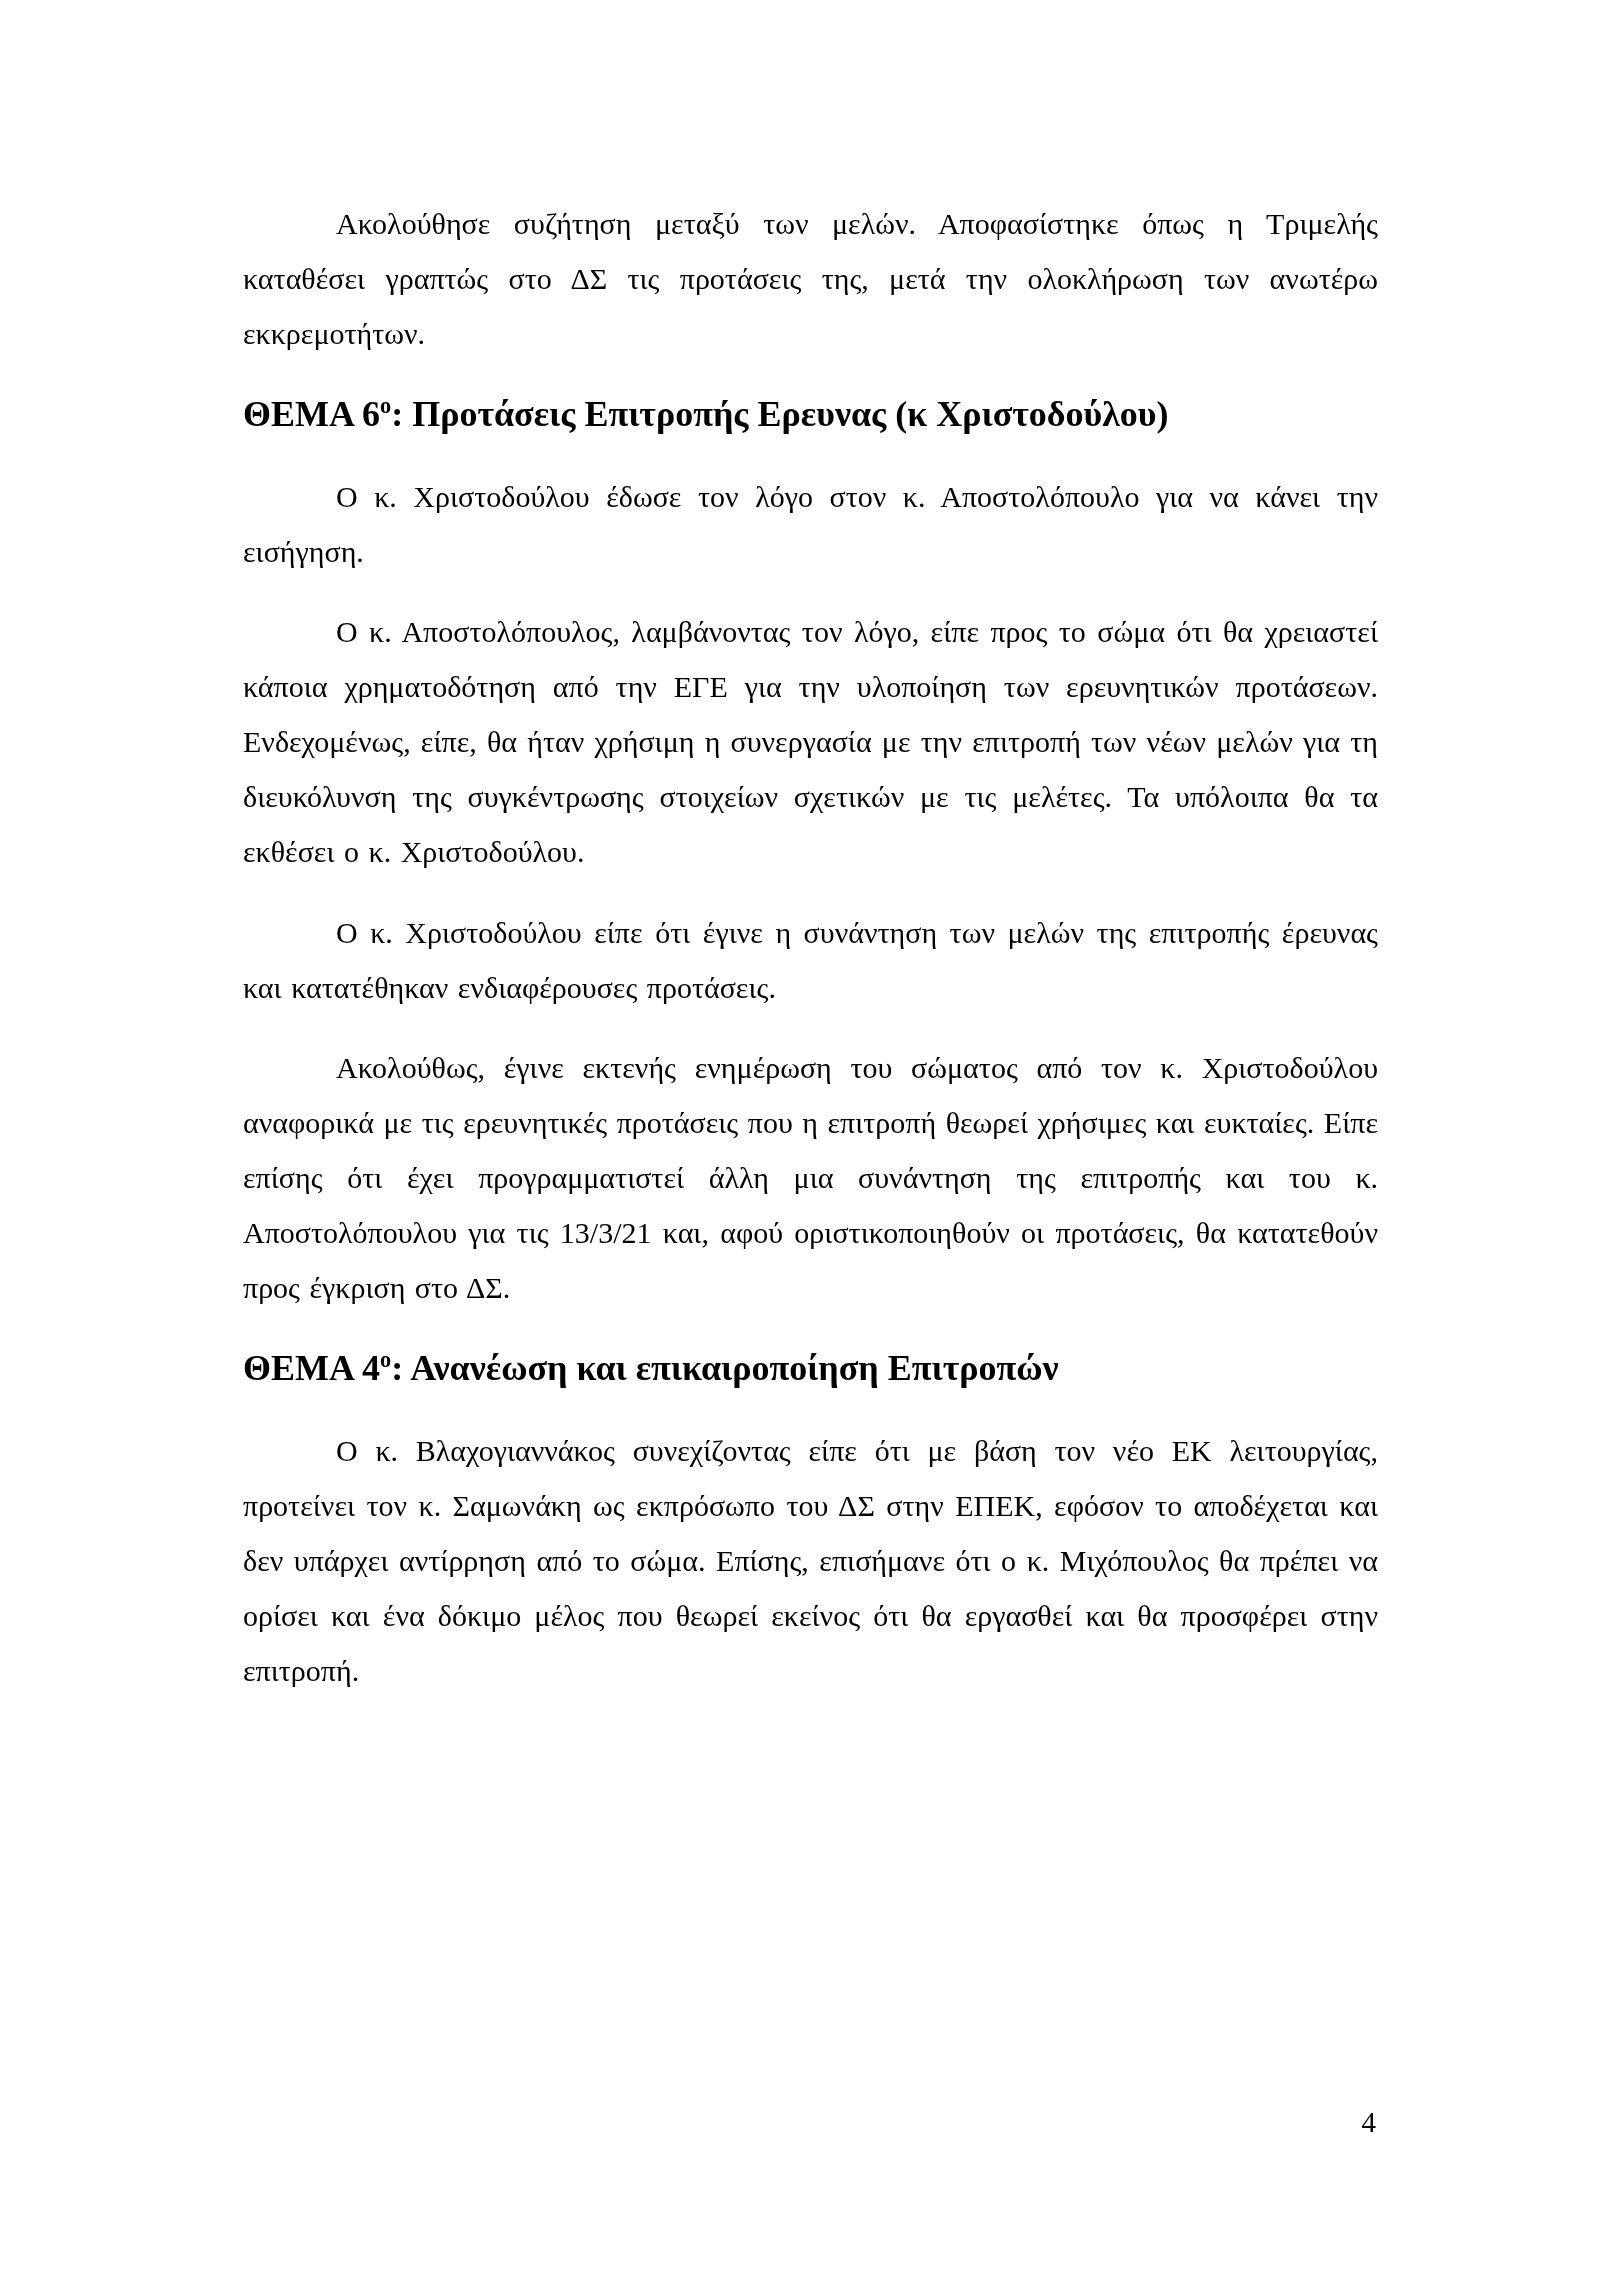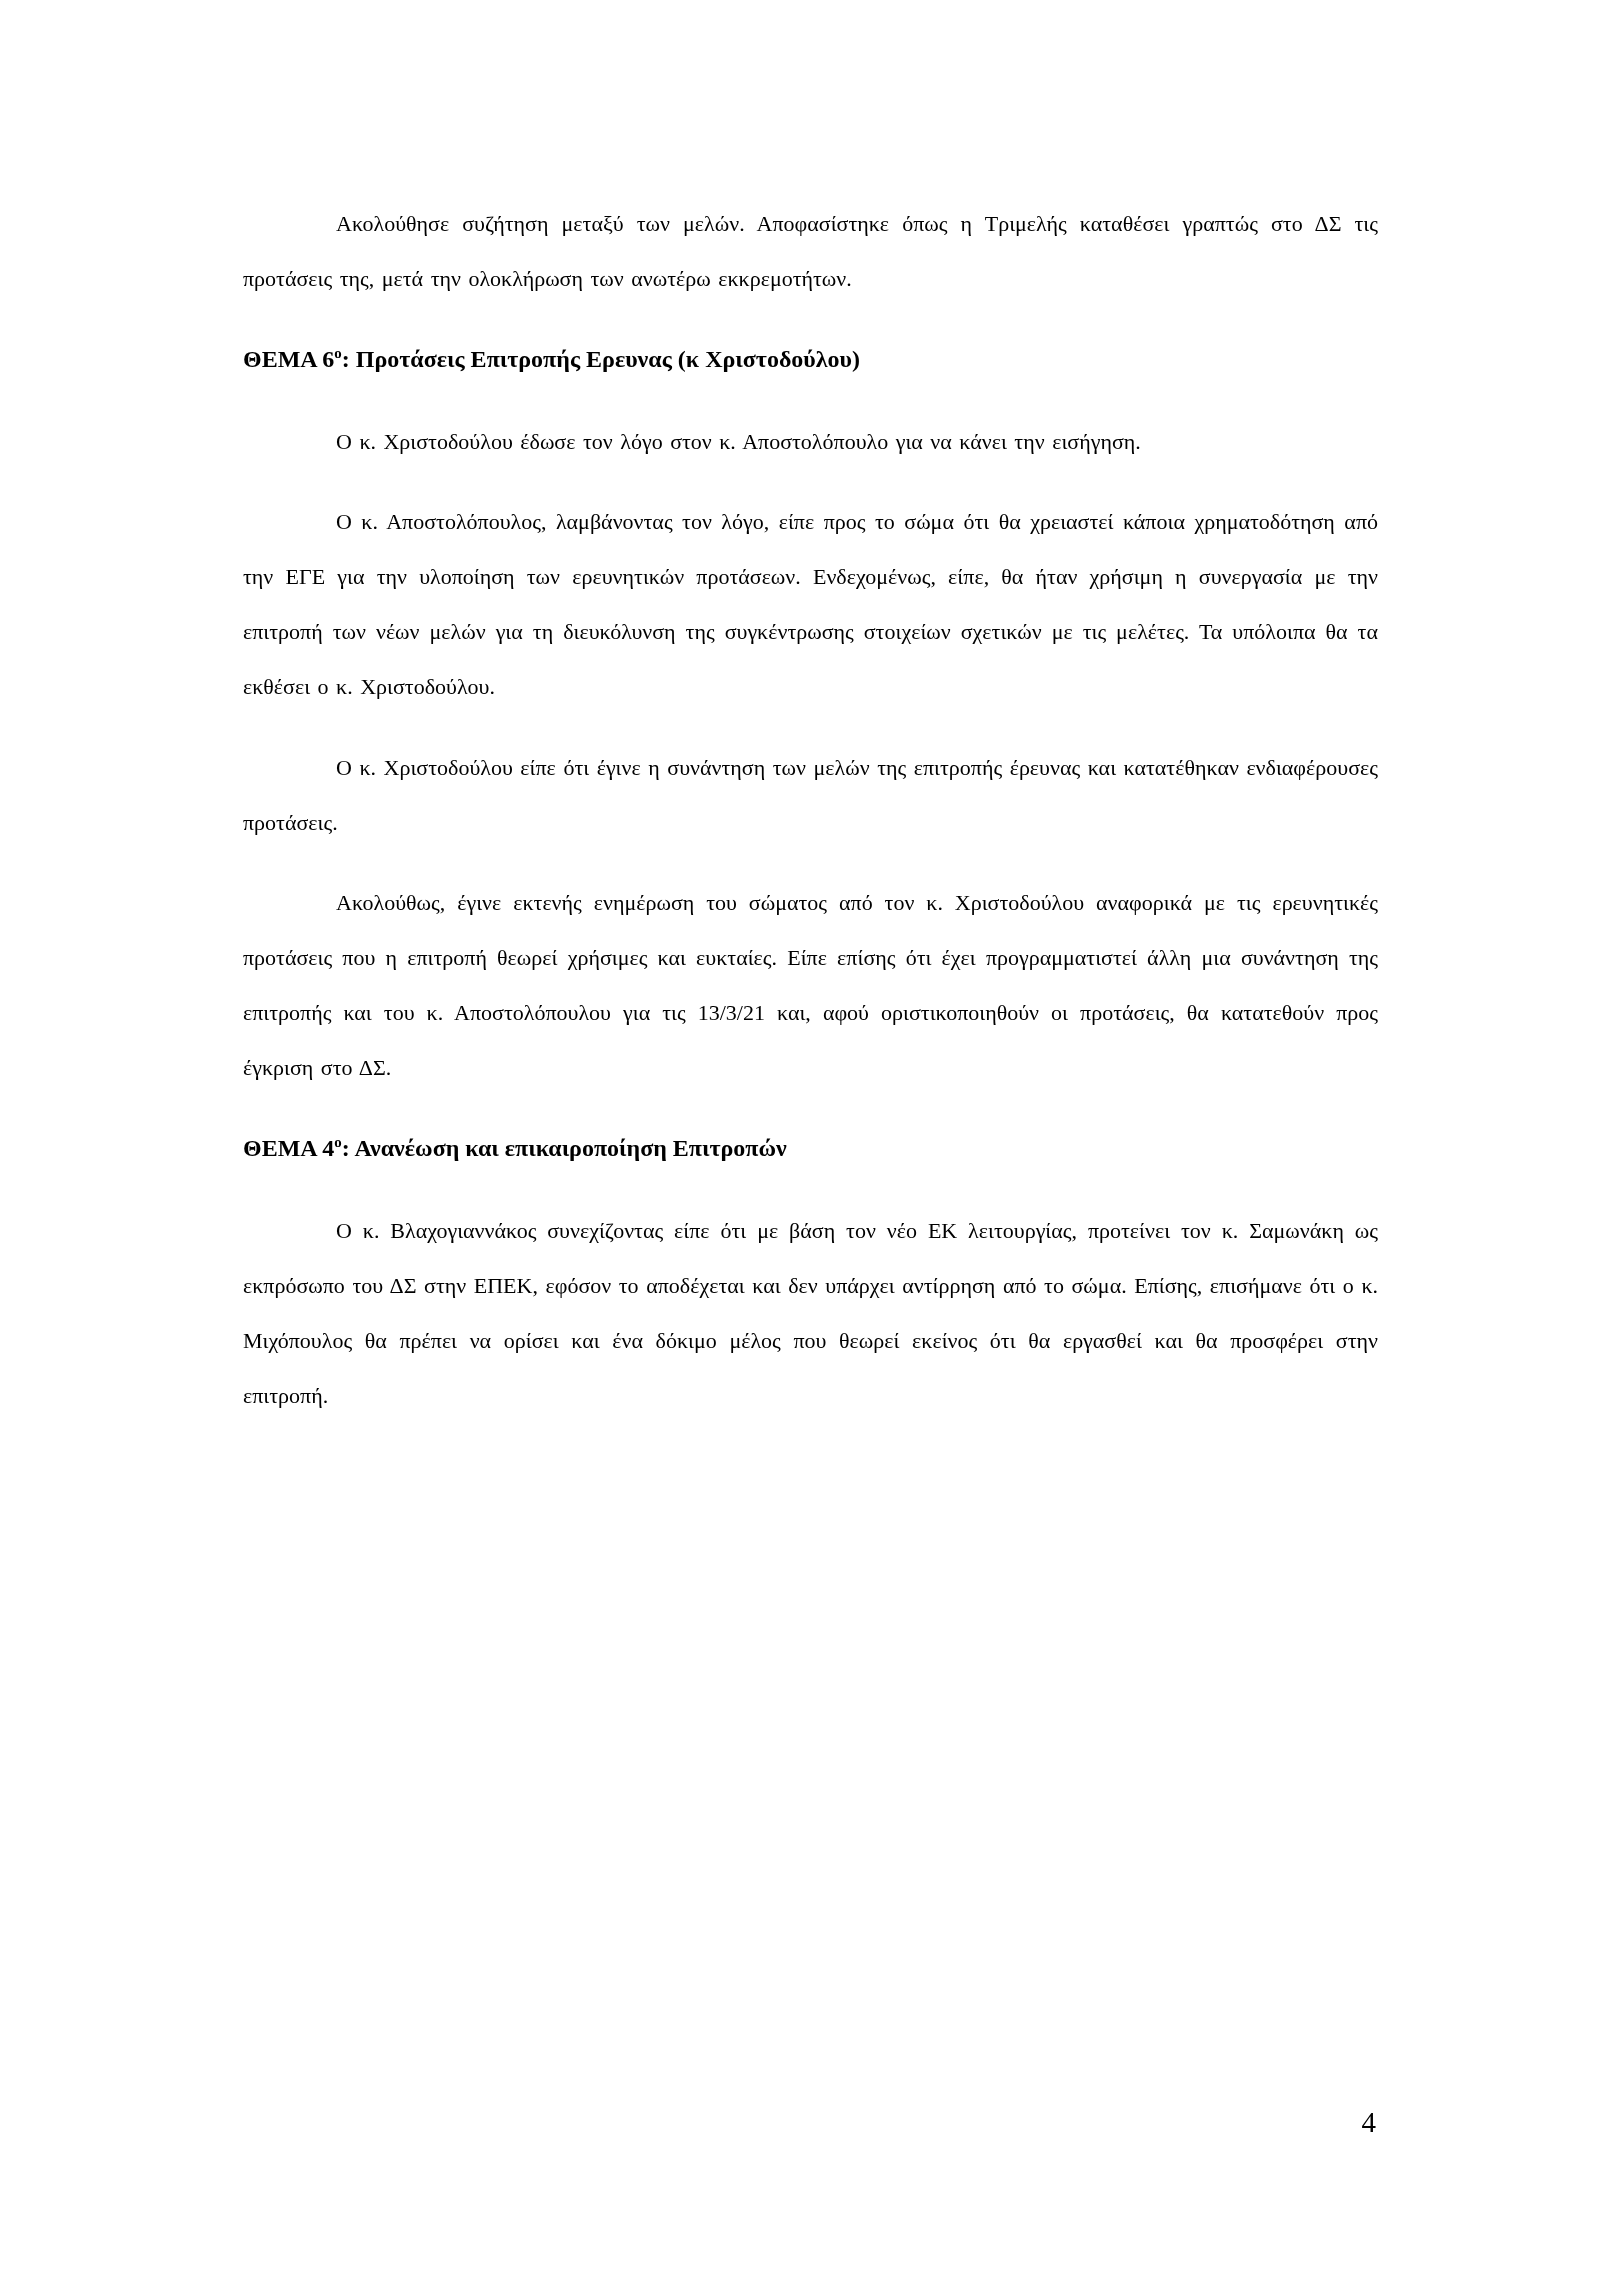--- a/index.html
+++ b/index.html
@@ -15,29 +15,29 @@
     color: #000000;
     overflow: hidden;
   }
   .doc-body {
     position: absolute;
     left: 243px;
     top: 196px;
     width: 1135px;
   }
   .para {
-    font-size: 22px;
+    font-size: 30px;
     line-height: 55px;
     text-align: justify;
     text-indent: 93px;
     margin: 0 0 25.5px 0;
     word-spacing: 2px;
   }
   .heading {
-    font-size: 24px;
+    font-size: 36px;
     line-height: 55px;
     font-weight: bold;
     text-align: left;
     text-indent: 0;
     margin: 3.9px 0 27.4px 0;
   }
   .heading sup {
     font-size: 0.62em;
     line-height: 0;
     vertical-align: super;

